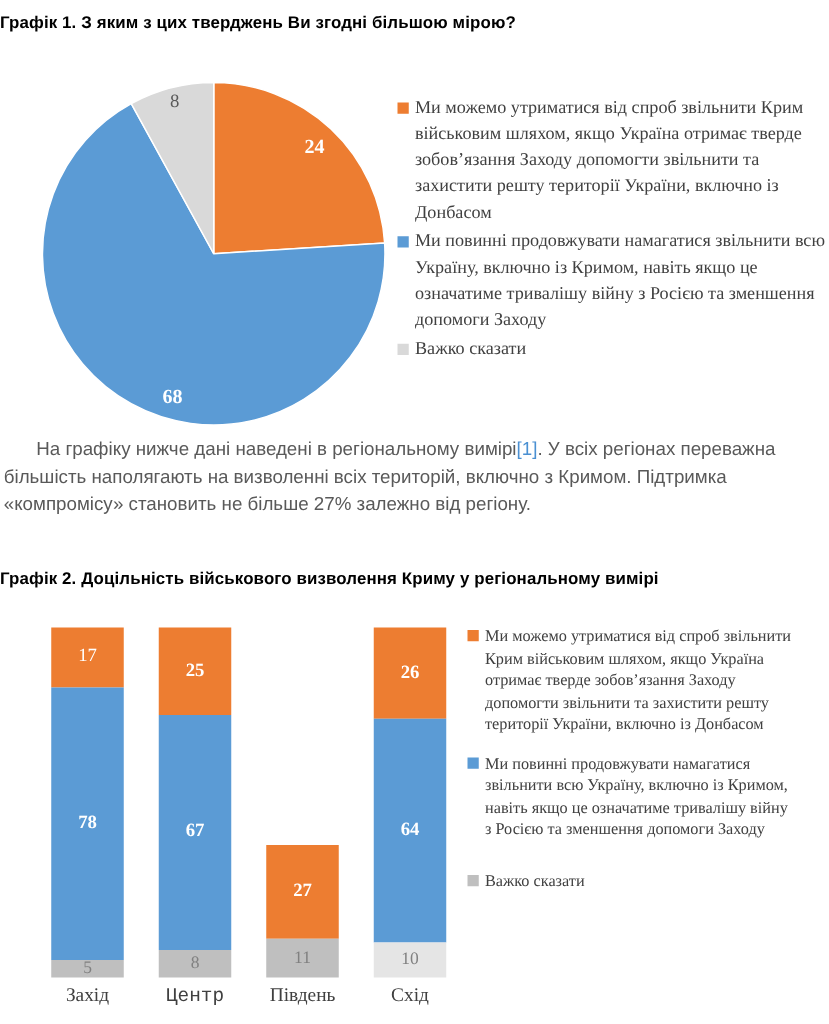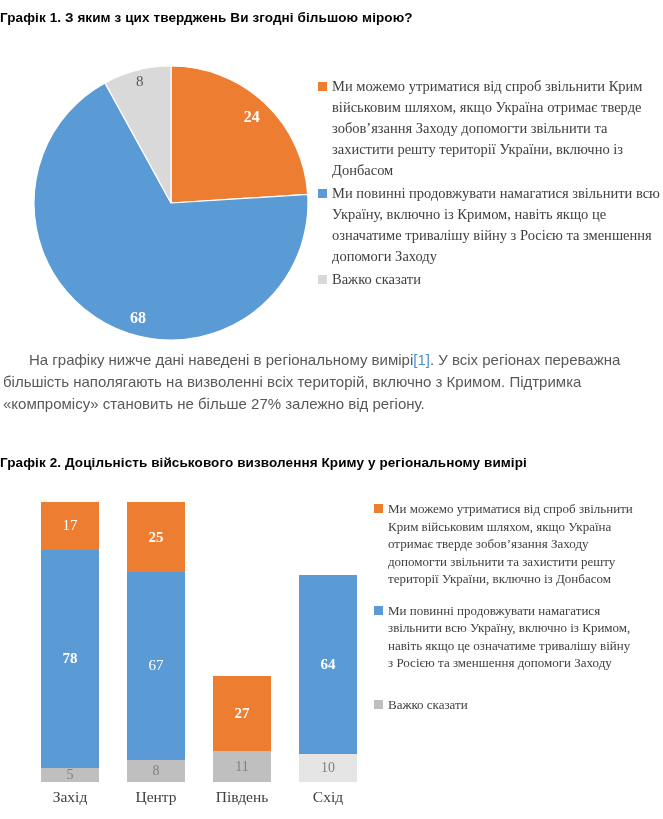--- a/index.html
+++ b/index.html
@@ -93,42 +93,45 @@
       <div class="seg" style="height: 47.6px; background: rgb(237, 125, 49);">
         <span style="color: rgb(255, 255, 255); font-size: 15px; font-weight: normal;">17</span>
       </div>
     </div>
     <div class="cat-label" style="left: 26px;">Захід</div>
     <div class="bar" style="left: 127px;">
       <div class="seg" style="height: 22.4px; background: rgb(191, 191, 191);">
         <span style="color: rgb(128, 128, 128); font-size: 14px;">8</span>
       </div>
       <div class="seg" style="height: 187.6px; background: rgb(91, 155, 213);">
-        <span style="color: rgb(255, 255, 255); font-size: 15px; font-weight: normal;">67</span>
+        <span style="color: rgb(255, 255, 255); font-size: 15px; font-weight: bold;">67</span>
       </div>
       <div class="seg" style="height: 70px; background: rgb(237, 125, 49);">
         <span style="color: rgb(255, 255, 255); font-size: 15px; font-weight: bold;">25</span>
       </div>
     </div>
-    <div class="cat-label" style="left: 112px;">Центр</div>
+    <div class="cat-label" style="left: 112px; font-family: Liberation Mono, monospace;">Центр</div>
     <div class="bar" style="left: 213px;">
       <div class="seg" style="height: 30.8px; background: rgb(191, 191, 191);">
         <span style="color: rgb(128, 128, 128); font-size: 14px;">11</span>
       </div>
       <div class="seg" style="height: 75.6px; background: rgb(237, 125, 49);">
         <span style="color: rgb(255, 255, 255); font-size: 15px; font-weight: bold;">27</span>
       </div>
     </div>
     <div class="cat-label" style="left: 198px;">Південь</div>
     <div class="bar" style="left: 299px;">
       <div class="seg" style="height: 28px; background: #e5e5e5;">
         <span style="color: rgb(128, 128, 128); font-size: 14px;">10</span>
       </div>
       <div class="seg" style="height: 179.2px; background: rgb(91, 155, 213);">
         <span style="color: rgb(255, 255, 255); font-size: 15px; font-weight: bold;">64</span>
+      </div>
+      <div class="seg" style="height: 72.8px; background: rgb(237, 125, 49);">
+        <span style="color: rgb(255, 255, 255); font-size: 15px; font-weight: bold;">26</span>
       </div>
     </div>
     <div class="cat-label" style="left: 284px;">Схід</div>
   </div>
 
 <div class="legend" id="legend2">
   <div class="item">
     <span class="marker" style="background: rgb(237, 125, 49);"></span>
     <span>Ми можемо утриматися від спроб звільнити Крим військовим шляхом, якщо Україна отримає тверде зобов’язання Заходу допомогти звільнити та захистити решту території України, включно із Донбасом</span>
   </div>

